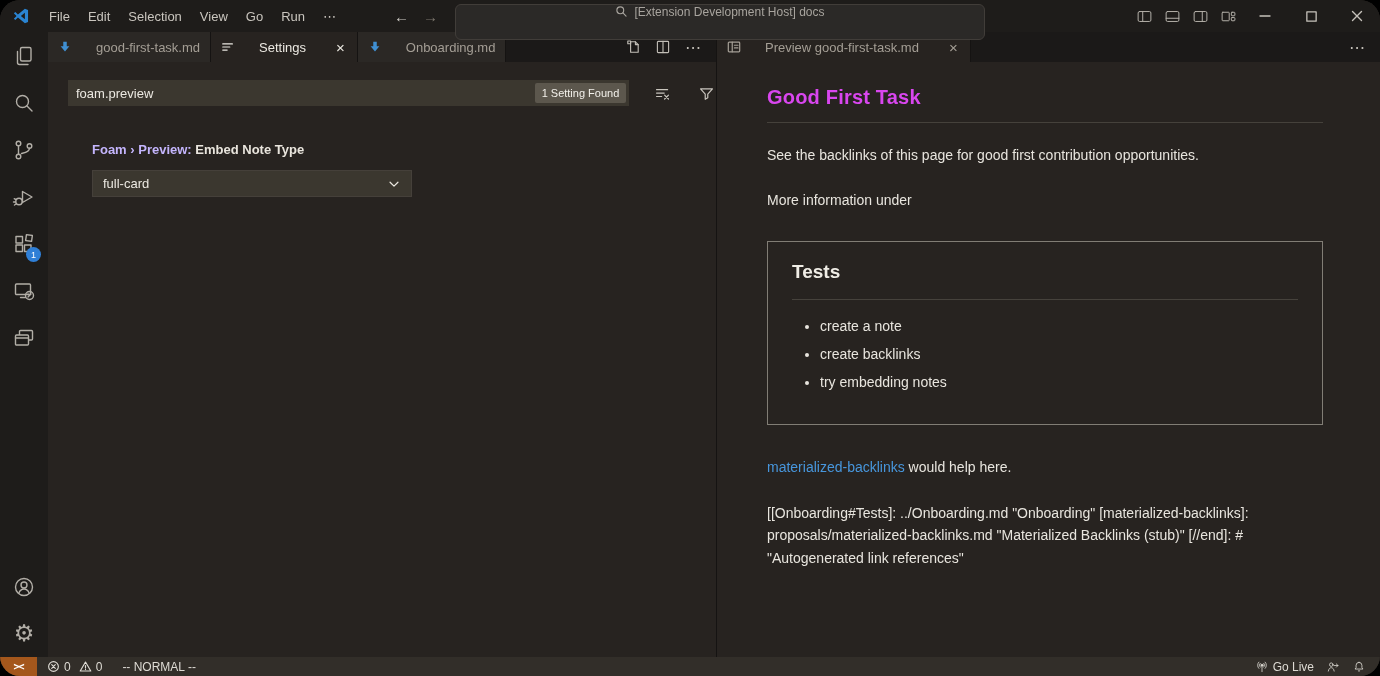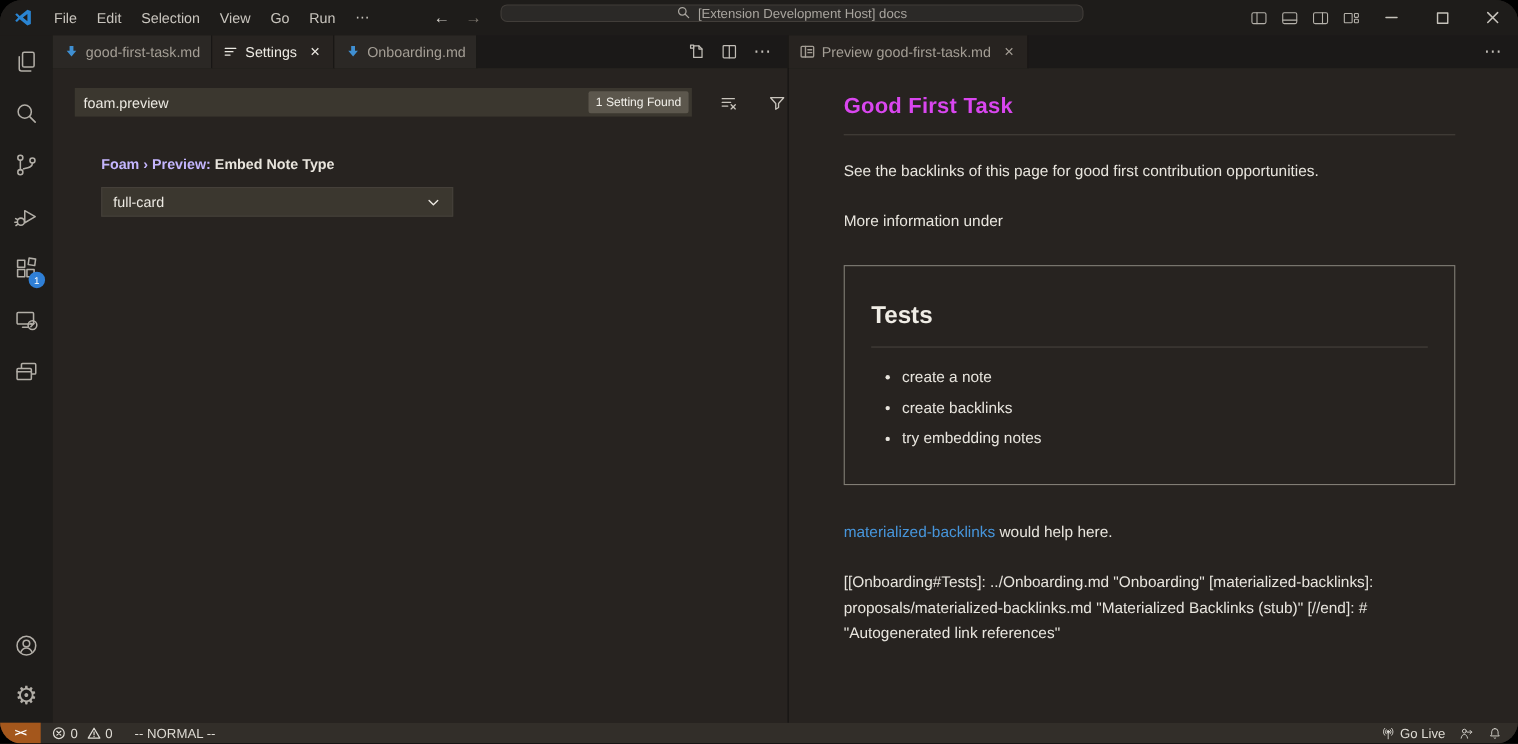--- a/index.html
+++ b/index.html
@@ -16,41 +16,41 @@
   svg{display:block;}
   .ic{stroke:currentColor; fill:none; stroke-width:1.4; stroke-linecap:round; stroke-linejoin:round;}
 
   
   .titlebar{height:32px; background:var(--titlebar); display:flex; align-items:center; position:relative;}
   .vscode-logo{width:18px; height:18px; margin:0 10px 0 12px;}
   .menu-item{padding:4px 9px; color:#c9c5be; font-size:13px; border-radius:4px;}
   .nav-arrows{position:absolute; left:394px; top:0; height:32px; display:flex; align-items:center; gap:14px; font-size:15px;}
   .nav-back{color:#cfccc6;}
   .nav-fwd{color:var(--dimmer);}
-  .tb-search{position:absolute; left:455px; top:4px; width:530px; height:16px;
+  .tb-search{position:absolute; left:455px; top:4px; width:530px; height:36px;
     background:#2b2927; border:1px solid #413d39; border-radius:6px;
     display:flex; align-items:flex-start; justify-content:center; gap:6px; color:#a8a49e; font-size:12px;}
   .win-right{position:absolute; right:0; top:0; height:32px; display:flex; align-items:center;}
   .layout-btn{width:28px; height:32px; display:flex; align-items:center; justify-content:center; color:#b5b1aa;}
   .win-btn{width:46px; height:32px; display:flex; align-items:center; justify-content:center; color:#c6c2bb;}
 
   
   .main{display:flex; height:625px;}
   .activitybar{width:48px; background:var(--titlebar); display:flex; flex-direction:column; align-items:center; flex-shrink:0;}
   .ab-slot{width:48px; height:47px; display:flex; align-items:center; justify-content:center; color:#b2aea7; position:relative;}
   .ab-badge{position:absolute; right:7px; bottom:5px; width:15px; height:15px; border-radius:50%;
     background:var(--accent); color:#fff; font-size:9px; display:flex; align-items:center; justify-content:center;}
   .ab-spacer{flex:1;}
   .gear-glyph{font-size:23px; line-height:1; color:#b2aea7; font-family:"DejaVu Sans",sans-serif;}
 
   .group{display:flex; flex-direction:column; background:var(--editor);}
   .group.left{width:668px;}
   .group.right{width:664px; border-left:1px solid var(--hairline);}
   .tabbar{height:30px; background:var(--tabbar); display:flex; align-items:stretch; flex-shrink:0;}
-  .tab{display:flex; align-items:center; gap:6px; padding:0 10px; font-size:13px;
+  .tab{display:flex; align-items:center; gap:24px; padding:0 10px; font-size:13px;
     background:var(--tab-inactive); color:#a49e95; border-right:1px solid var(--hairline);}
   .tab.active{background:var(--editor); color:var(--bright);}
   .tab.active-unfocused{background:var(--editor); color:#a49e95;justify-content:center;}
   .tab .close{font-size:15px; margin-left:4px; color:inherit; padding:0 2px;}
   .tab-spacer{flex:1;}
   .ed-toolbar{display:flex; align-items:center; gap:14px; padding-right:14px; color:#c2beb7;}
   .ellipsis-ic{font-size:16px; letter-spacing:1px; color:#c2beb7;}
 
   
   .settings{flex:1; position:relative; padding-top:18px;}
@@ -72,21 +72,21 @@
   .setting-select{margin-top:13px; width:320px; height:27px; background:var(--input); border:1px solid #45403a;
     display:flex; align-items:center; justify-content:space-between; padding:0 10px; color:var(--bright); font-size:13px;}
 
   
   .preview{flex:1; padding:20px 57px 0 50px; color:#e8e5de; font-size:14px; line-height:1.5; overflow:hidden;}
   .md-h1{font-size:20px; font-weight:700; color:#d946ef; letter-spacing:0.2px;}
   .md-hr{border:none; border-top:1px solid #45413b; margin:10px 0 0 0;}
   .md-p1{margin-top:22px;}
   .md-p2{margin-top:24px;}
   .note-card{margin-top:30px; border:1px solid #817d75; padding:16px 24px 24px 24px;}
-  .note-card h2{font-size:22px; font-weight:700; color:#f0ede6; margin-top:12px;}
+  .note-card h2{font-size:19px; font-weight:700; color:#f0ede6; margin-top:0;}
   .note-card .md-hr{margin-top:12px; border-top-color:#46423c;}
   .note-card ul{margin:16px 0 0 0; padding-left:28px;}
   .note-card li{margin-bottom:7px;}
   .md-link-p{margin-top:32px;}
   .md-link{color:var(--link);}
   .md-refs{margin-top:24px; line-height:1.64;}
 
   
   .statusbar{height:19px; background:var(--statusbar); display:flex; align-items:center; font-size:12px; color:#dedbd4;}
   .remote-ind{width:37px; height:19px; background:var(--remote); color:#fff; display:flex; align-items:center; justify-content:center;

